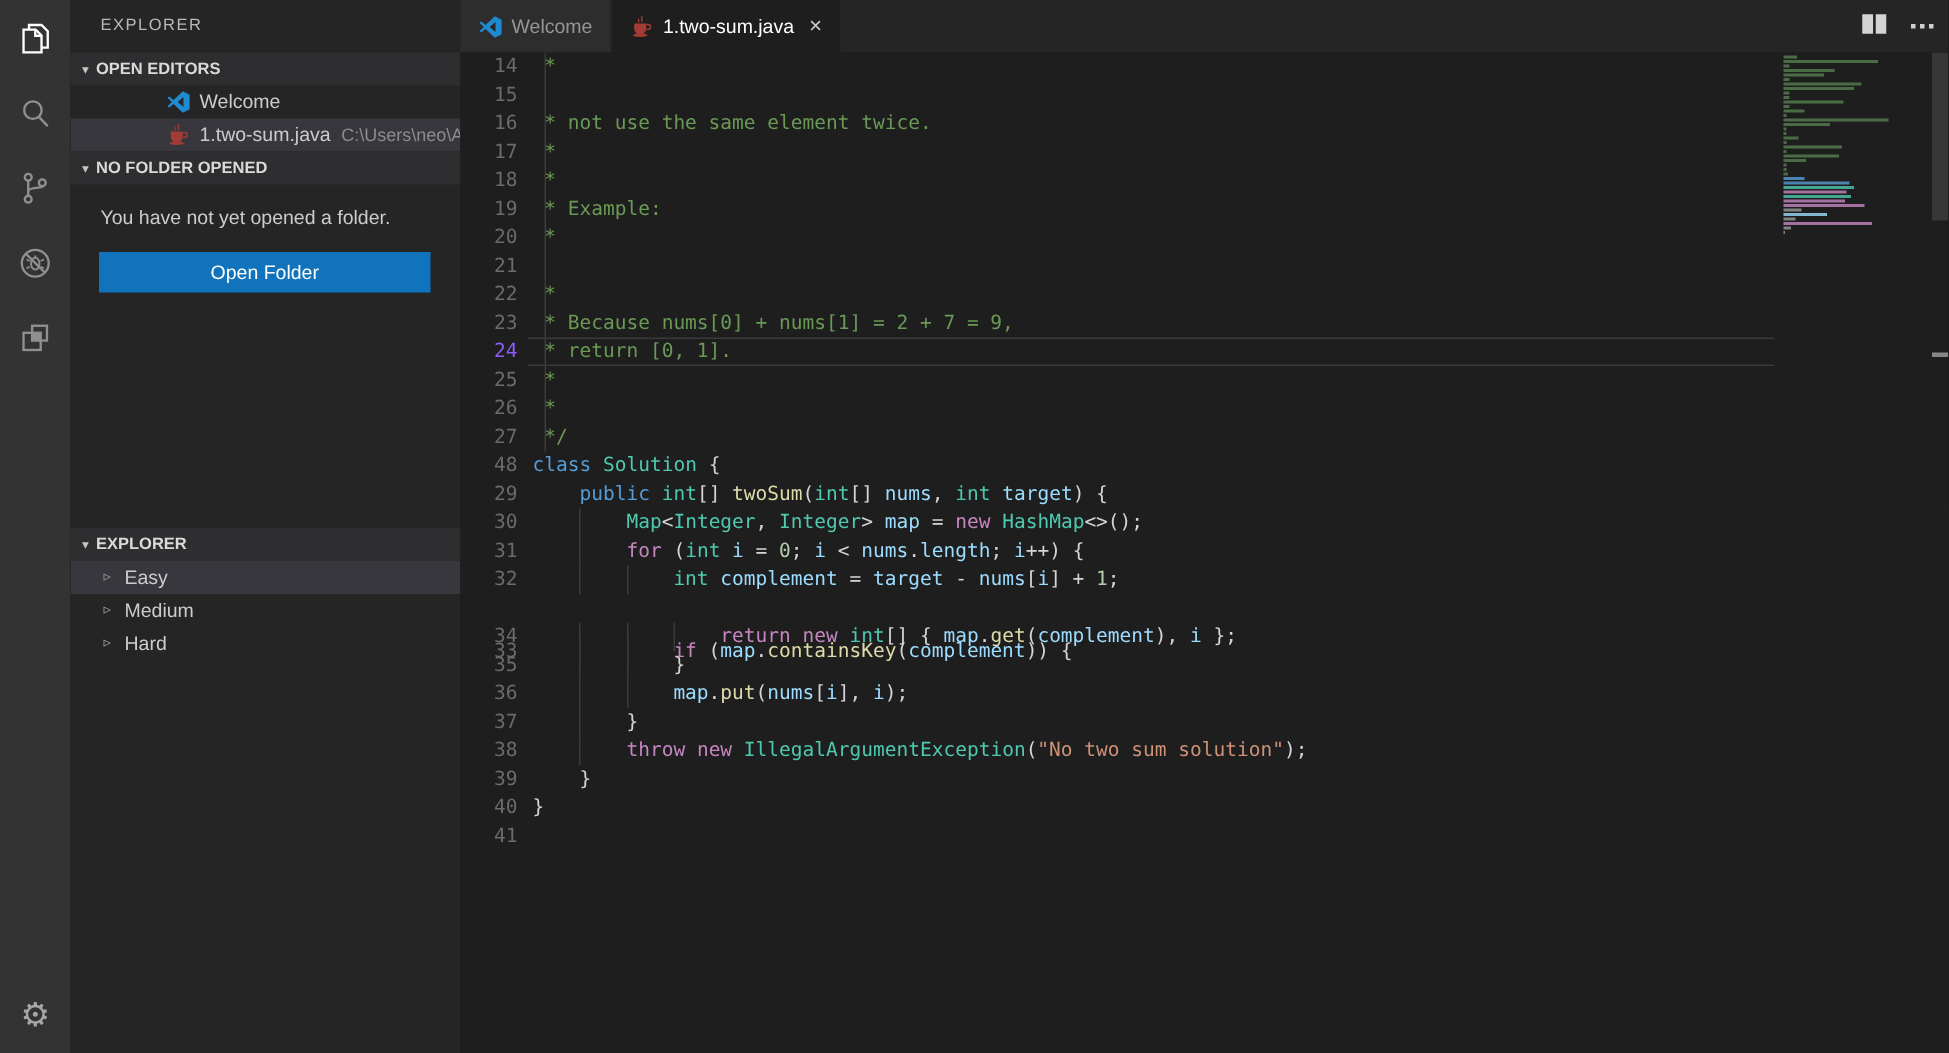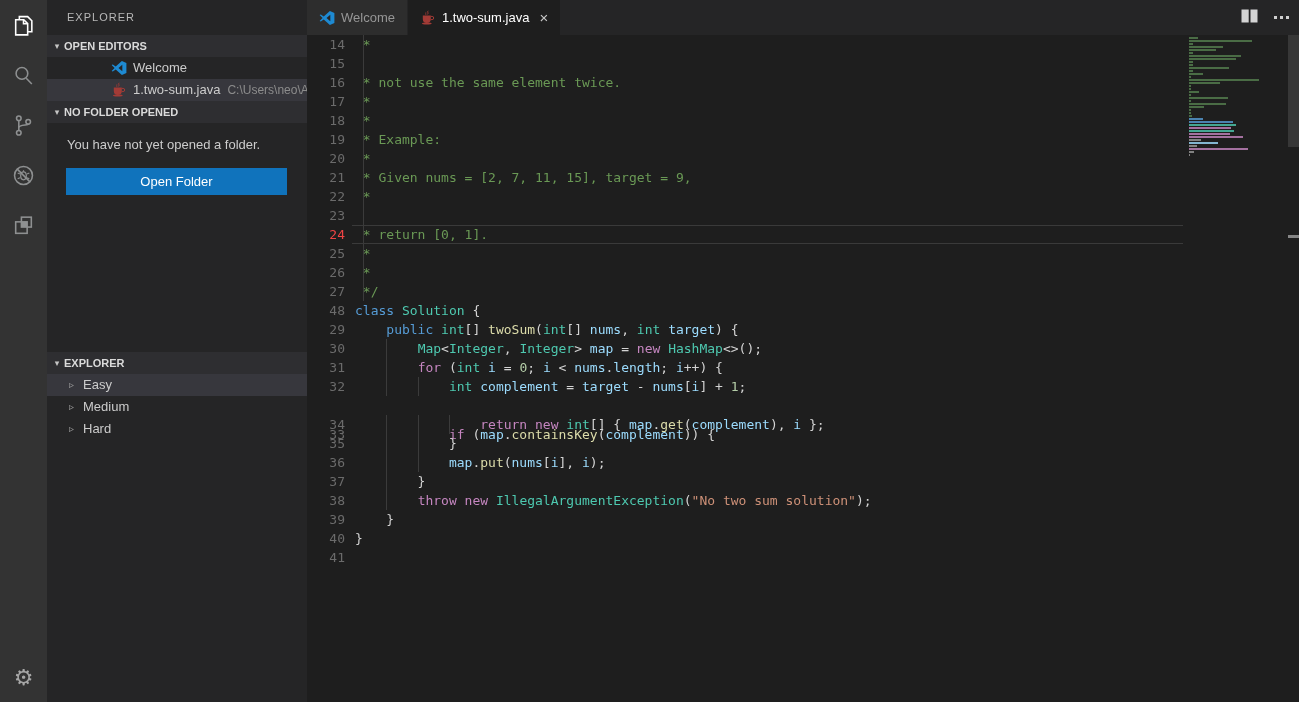--- a/index.html
+++ b/index.html
@@ -38,21 +38,21 @@
   .tab.active{background:#1E1E1E;color:#FFFFFF;}
   .tab .fileicon{width:16px;height:16px;margin-right:6px;display:flex;align-items:center;}
   .tab .close{margin-left:10px;color:#C8C8C8;font-size:15px;line-height:15px;cursor:pointer;}
   #tab-actions{position:absolute;right:10px;top:0;height:35px;display:flex;align-items:center;gap:16px;}
   #more-dots{display:flex;gap:3px;cursor:pointer;}
   #more-dots i{width:3px;height:3px;background:#CFCFCF;display:block;}
   
   #editor{position:absolute;left:0;top:35px;width:992px;height:667px;background:#1E1E1E;overflow:hidden;cursor:text;}
   .crow{position:absolute;left:0;width:100%;height:19px;font-family:"DejaVu Sans Mono",monospace;font-size:13px;line-height:19px;}
   .crow .num{position:absolute;left:0;top:0;width:38px;text-align:right;color:#6B6B6B;}
-  .crow.cur .num{color:#ef4444;}
+  .crow.cur .num{color:#8b5cf6;}
   .crow .txt{position:absolute;left:48px;top:0;white-space:pre;color:#D4D4D4;}
   .crow.cur::after{content:"";position:absolute;left:45px;right:116px;top:0;height:17px;
        border-top:1px solid #3A3A3A;border-bottom:1px solid #3A3A3A;}
   .guide{position:absolute;top:0;width:1px;height:19px;background:#3B3B3B;}
   .tok-c{color:#6A9955;} .tok-k{color:#569CD6;} .tok-ctl{color:#C586C0;} .tok-t{color:#4EC9B0;}
   .tok-v{color:#9CDCFE;} .tok-m{color:#DCDCAA;} .tok-n{color:#B5CEA8;} .tok-s{color:#CE9178;} .tok-p{color:#D4D4D4;}
   
   #minimap{position:absolute;left:876px;top:2px;width:104px;cursor:pointer;}
   .mm-line{height:2px;margin-bottom:1px;margin-left:6px;opacity:.8;}
   #vscroll{position:absolute;right:0;top:0;width:11px;height:667px;}
@@ -236,30 +236,30 @@
             <span class="txt"><span class="tok-c"> * Example:</span></span>
           </div>
           <div class="crow" style="top: 114px;">
             <span class="num">20</span>
             <span class="guide" style="left: 55.827px;"></span>
             <span class="txt"><span class="tok-c"> *</span></span>
           </div>
           <div class="crow" style="top: 133px;">
             <span class="num">21</span>
             <span class="guide" style="left: 55.827px;"></span>
-            <span class="txt"><span class="tok-c"> * Given nums = [2, 7, 11, 15], target = 9,</span></span>
           </div>
           <div class="crow" style="top: 152px;">
             <span class="num">22</span>
             <span class="guide" style="left: 55.827px;"></span>
             <span class="txt"><span class="tok-c"> *</span></span>
           </div>
           <div class="crow" style="top: 171px;">
             <span class="num">23</span>
             <span class="guide" style="left: 55.827px;"></span>
+            <span class="txt"><span class="tok-c"> * Because nums[0] + nums[1] = 2 + 7 = 9,</span></span>
           </div>
           <div class="crow cur" style="top: 190px;">
             <span class="num">24</span>
             <span class="guide" style="left: 55.827px;"></span>
             <span class="txt"><span class="tok-c"> * return [0, 1].</span></span>
           </div>
           <div class="crow" style="top: 209px;">
             <span class="num">25</span>
             <span class="guide" style="left: 55.827px;"></span>
             <span class="txt"><span class="tok-c"> *</span></span>

